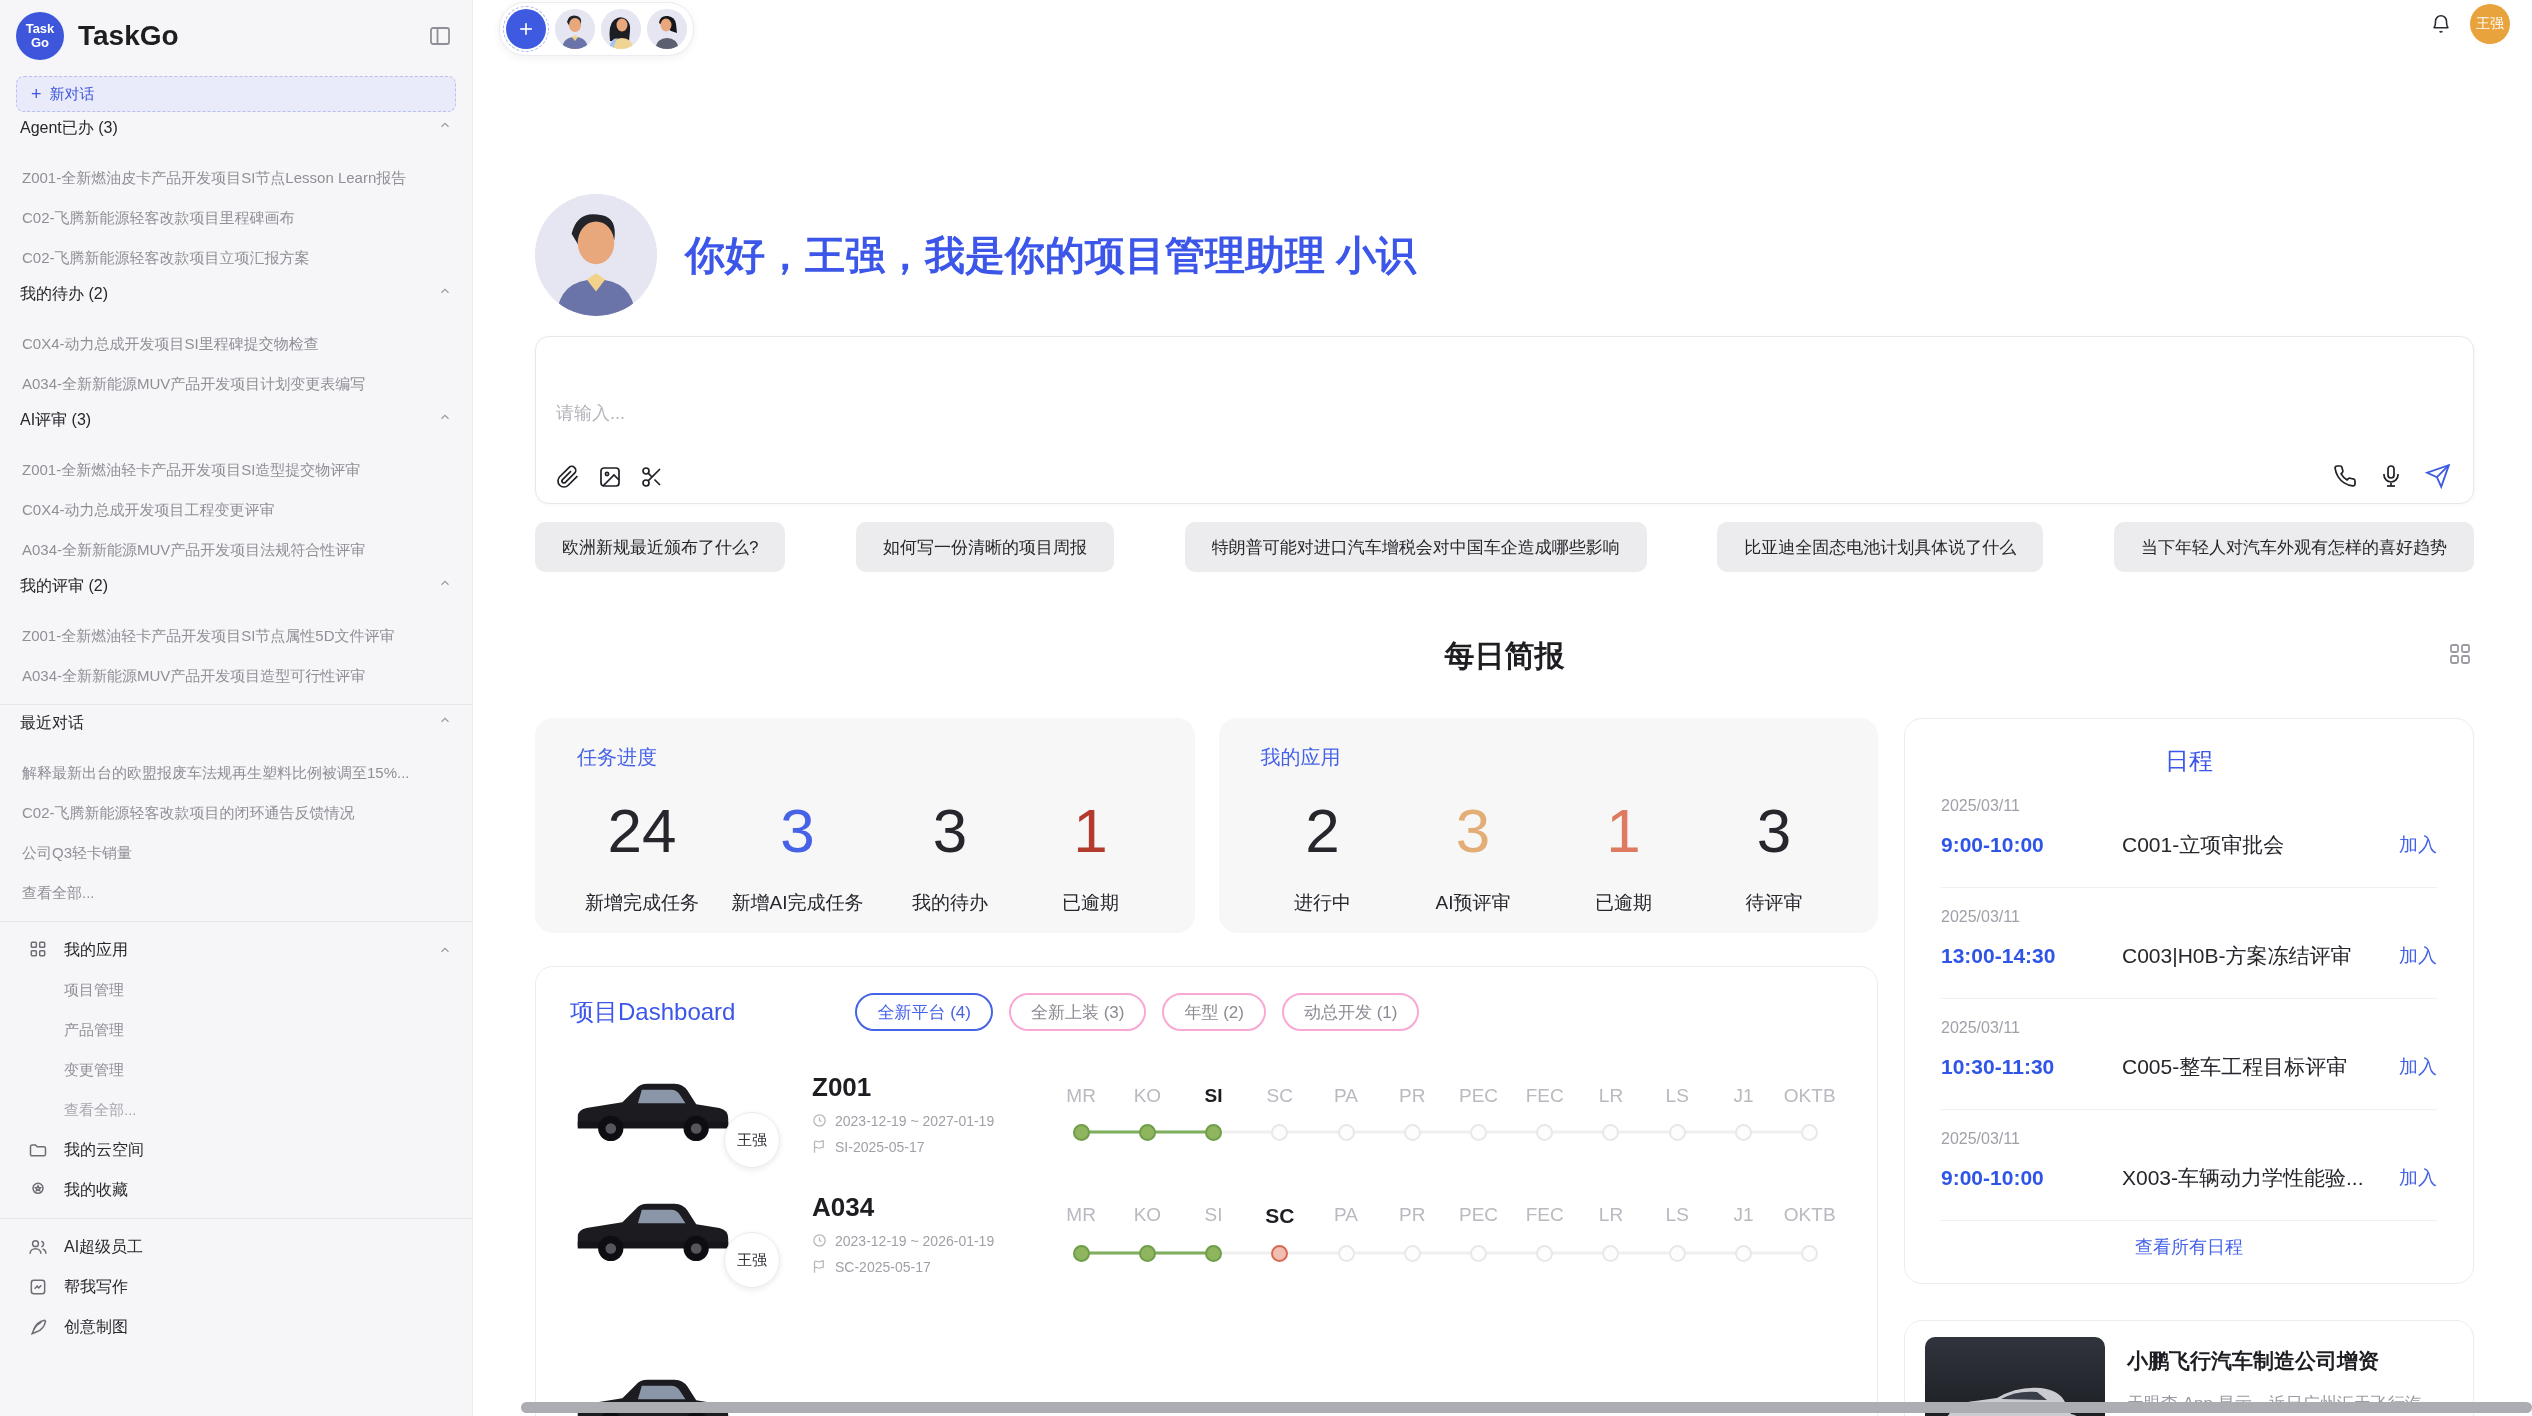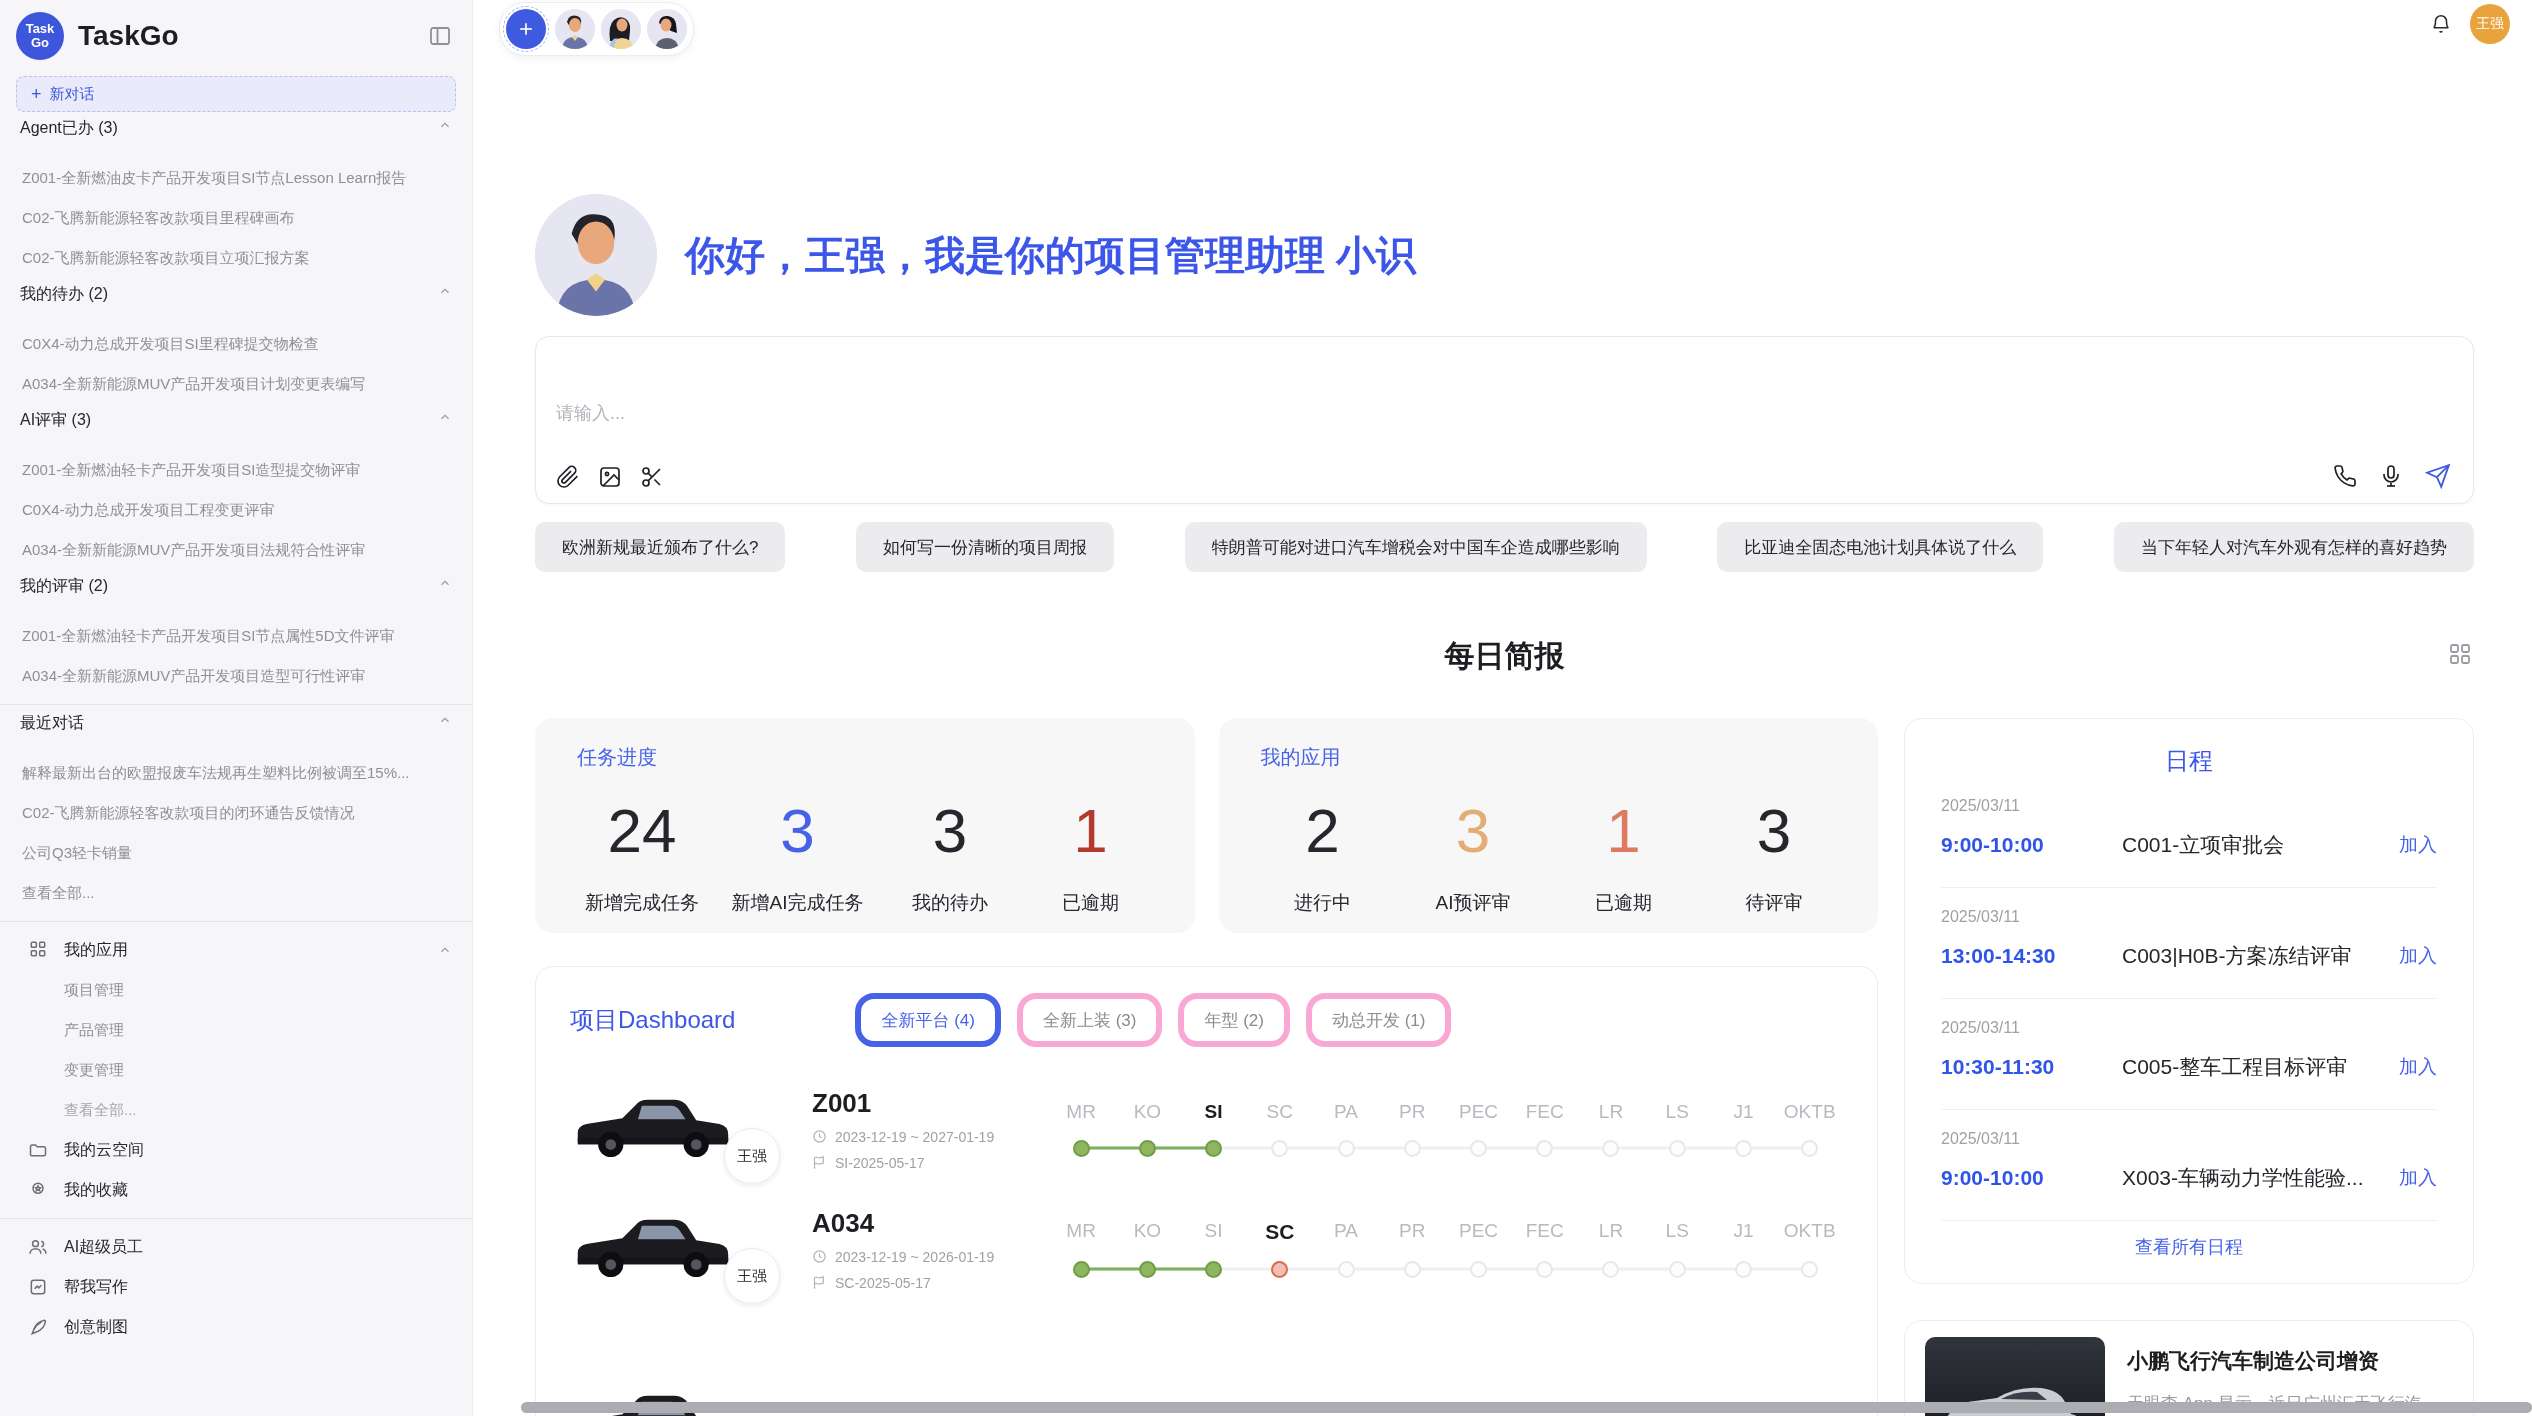--- a/index.html
+++ b/index.html
@@ -69,21 +69,21 @@
   .stat { text-align:center; min-width:108px; }
   .stat .num { font-size:62px; line-height:1.15; font-weight:400; }
   .stat .lbl { font-size:19px; color:#26262c; margin-top:24px; }
   .c-dark { color:#26262c; } .c-blue { color:#4663e8; } .c-red { color:#b23b2e; }
   .c-tan { color:#e2ae75; } .c-salmon { color:#de7a60; }
 
   .dash-card { margin-top:33px; background:#fff; border:1px solid #ececf0; border-radius:18px; padding:26px 34px; height:560px; overflow:hidden; }
   .dash-head { display:flex; align-items:center; }
   .dash-title { font-size:24px; font-weight:500; color:#3b56e8; }
   .dash-filters { margin-left:120px; display:flex; gap:16px; }
-  .fchip { height:54px; border:6px solid #f9a8d4; border-radius:19px; padding:0 20px; display:flex; align-items:center; font-size:17px; color:#8a8a92; background:#fff; cursor:pointer; white-space:nowrap; }
+  .fchip { height:38px; border:2px solid #f9a8d4; border-radius:19px; padding:0 20px; display:flex; align-items:center; font-size:17px; color:#8a8a92; background:#fff; cursor:pointer; white-space:nowrap; }
   .fchip.active { border-color:#4663e8; color:#4663e8; }
   .projects { margin-top:22px; }
   .proj { display:flex; align-items:center; height:120px; }
   .proj.third { margin-top:56px; }
   .truck-wrap { width:170px; position:relative; flex-shrink:0; }
   .owner-badge { position:absolute; right:-40px; bottom:-18px; width:56px; height:56px; border-radius:50%; background:#fff; border:1px solid #ececf0; box-shadow:0 2px 6px rgba(0,0,0,.08); display:flex; align-items:center; justify-content:center; font-size:15px; color:#2a2a30; }
   .pinfo { margin-left:72px; width:236px; flex-shrink:0; }
   .pcode { font-size:26px; font-weight:700; color:#1d1d22; }
   .pmeta { margin-top:10px; display:flex; align-items:center; gap:8px; font-size:14px; color:#a0a0a8; }
   .pmeta .mic2 { display:flex; color:#b4b4bc; }

